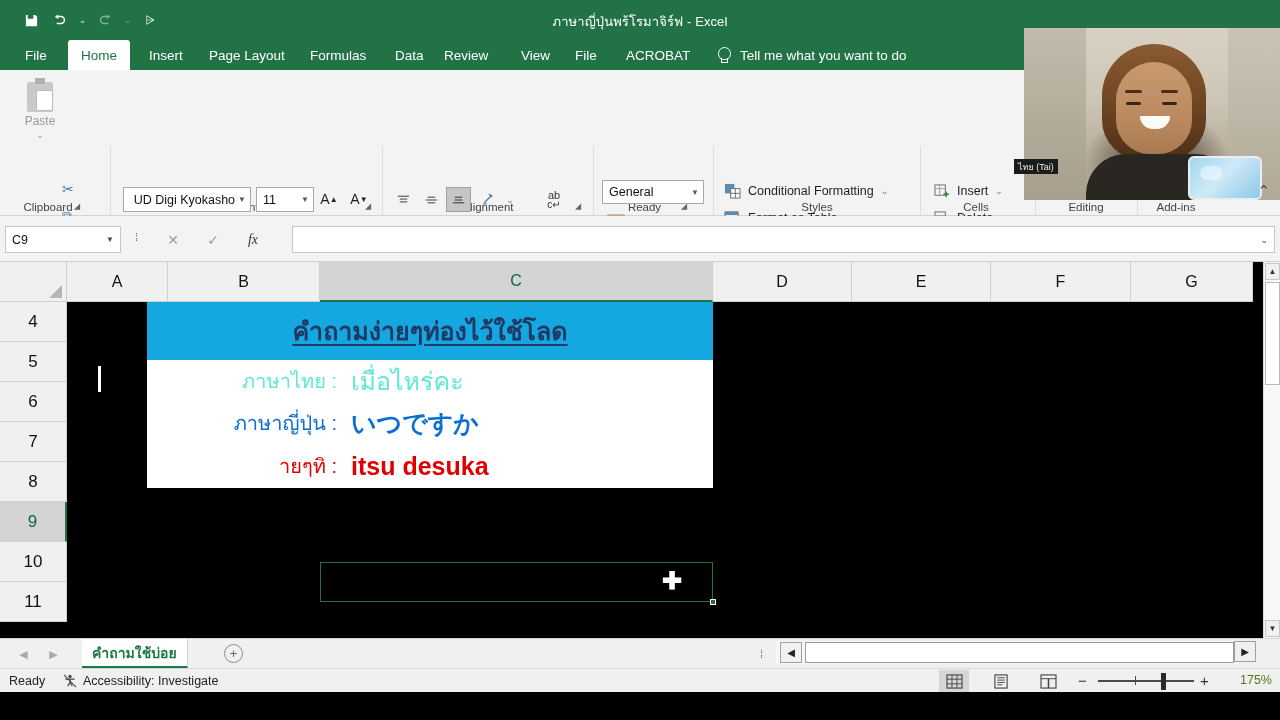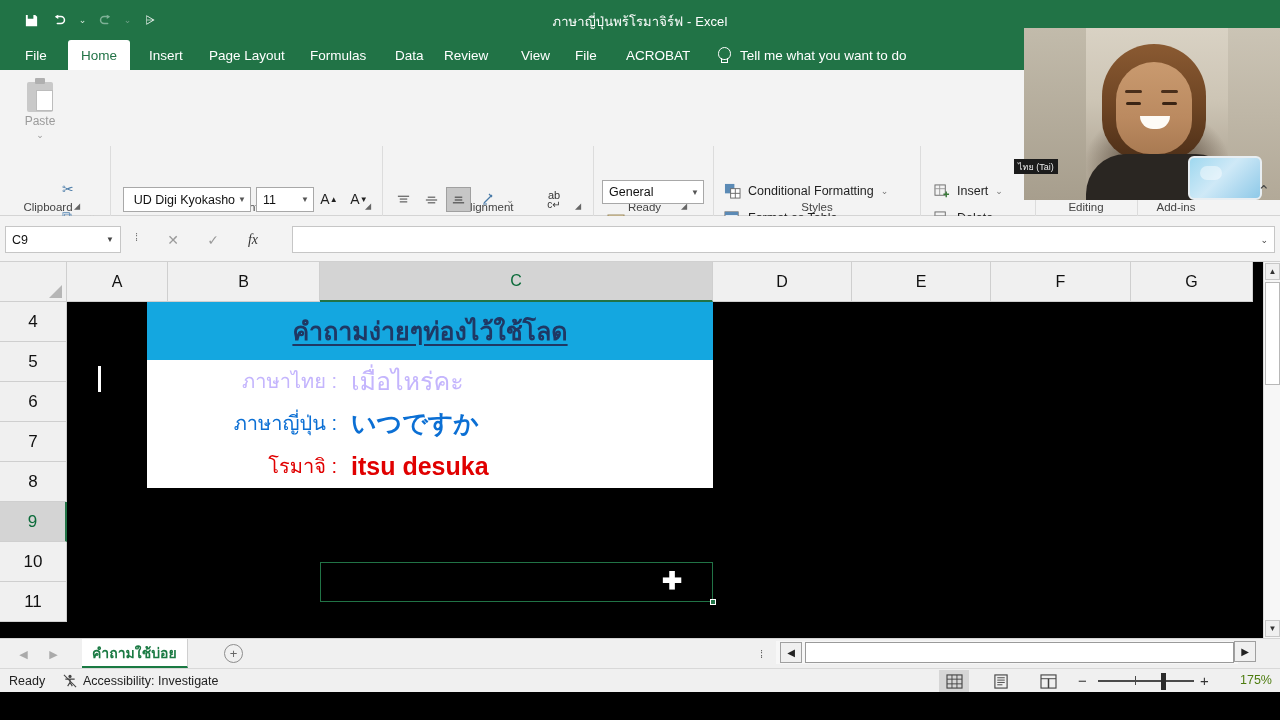--- a/index.html
+++ b/index.html
@@ -162,21 +162,21 @@
   }
   .banner span {
     color: #1f3864; font-weight: bold; font-size: 25px;
     text-decoration: underline; text-underline-offset: 4px;
     font-family: "Liberation Sans", sans-serif;
   }
   .whitebox { position: absolute; background: #ffffff; }
   .kvrow { position: absolute; display: flex; align-items: center; }
   .kvlabel { text-align: right; font-size: 20px; }
   .kvval { font-size: 25px; font-weight: bold; padding-left: 14px; }
-  .kvrow.thai .kvlabel, .kvrow.thai .kvval { color: #c4b5fd; }
+  .kvrow.thai .kvlabel, .kvrow.thai .kvval { color: #5eead4; }
   .kvrow.jp .kvlabel, .kvrow.jp .kvval { color: #0b6fd4; }
   .kvrow.romaji .kvlabel, .kvrow.romaji .kvval { color: #e00000; }
   .kvrow.thai .kvval { font-weight: normal; }
 
   .selcell {
     position: absolute; border: 1.6px solid #217346; background: transparent;
   }
   .fillhandle {
     position: absolute; width: 6px; height: 6px; background: #217346;
     border: 1px solid #fff; right: -4px; bottom: -4px;
@@ -595,20 +595,23 @@
       <svg width="17" height="16" viewBox="0 0 18 17">
           <rect x="1" y="2" width="14" height="12" fill="#fff" stroke="#6a6a6a"></rect>
           <rect x="1" y="2" width="14" height="3.5" fill="#5b8ab5"></rect>
           <path d="M11 11l5-3v6z" fill="#c9d8e6"></path>
         </svg>
       <span>Cell Styles</span>
       <span style="font-size:9px; color:#777;">⌄</span>
     </div>
     <div class="rgroup-sep" style="left:920px; top:76px;"></div>
 
+    <div class="rgroup" style="left:922px; width:108px;">
+      <div class="rgroup-label">Cells</div>
+    </div>
     <div class="fbtn" style="left:934px; top:110px; width:95px; height:22px; justify-content:flex-start; gap:7px; font-size:12.5px;">
       <svg width="16" height="15" viewBox="0 0 17 16">
           <rect x="1" y="1" width="11" height="11" fill="none" stroke="#6a6a6a"></rect>
           <line x1="1" y1="5" x2="12" y2="5" stroke="#9a9a9a"></line>
           <line x1="6" y1="1" x2="6" y2="12" stroke="#9a9a9a"></line>
           <path d="M13 8v6M10 11h6" stroke="#3a7a3a" stroke-width="1.5"></path>
         </svg>
       <span>Insert</span>
       <span style="font-size:9px; color:#777;">⌄</span>
     </div>
@@ -707,21 +710,21 @@
 
       <div class="kvrow thai" style="left:80px; top:58px; width:566px; height:42px;">
         <span class="kvlabel" style="width:190px;">ภาษาไทย :</span>
         <span class="kvval">เมื่อไหร่คะ</span>
       </div>
       <div class="kvrow jp" style="left:80px; top:100px; width:566px; height:42px;">
         <span class="kvlabel" style="width:190px;">ภาษาญี่ปุ่น :</span>
         <span class="kvval">いつですか</span>
       </div>
       <div class="kvrow romaji" style="left:80px; top:142px; width:566px; height:44px;">
-        <span class="kvlabel" style="width:190px;">โรมาจิ :</span>
+        <span class="kvlabel" style="width:190px;">ายๆทิ :</span>
         <span class="kvval">itsu desuka</span>
       </div>
 
       <div class="text-caret" style="left:31px; top:64px;"></div>
 
       <div class="selcell" style="left:253px; top:260px; width:393px; height:40px;">
         <div class="fillhandle"></div>
       </div>
       <div class="cursor-plus" style="left:595px; top:267px;">✚</div>
     </div>

